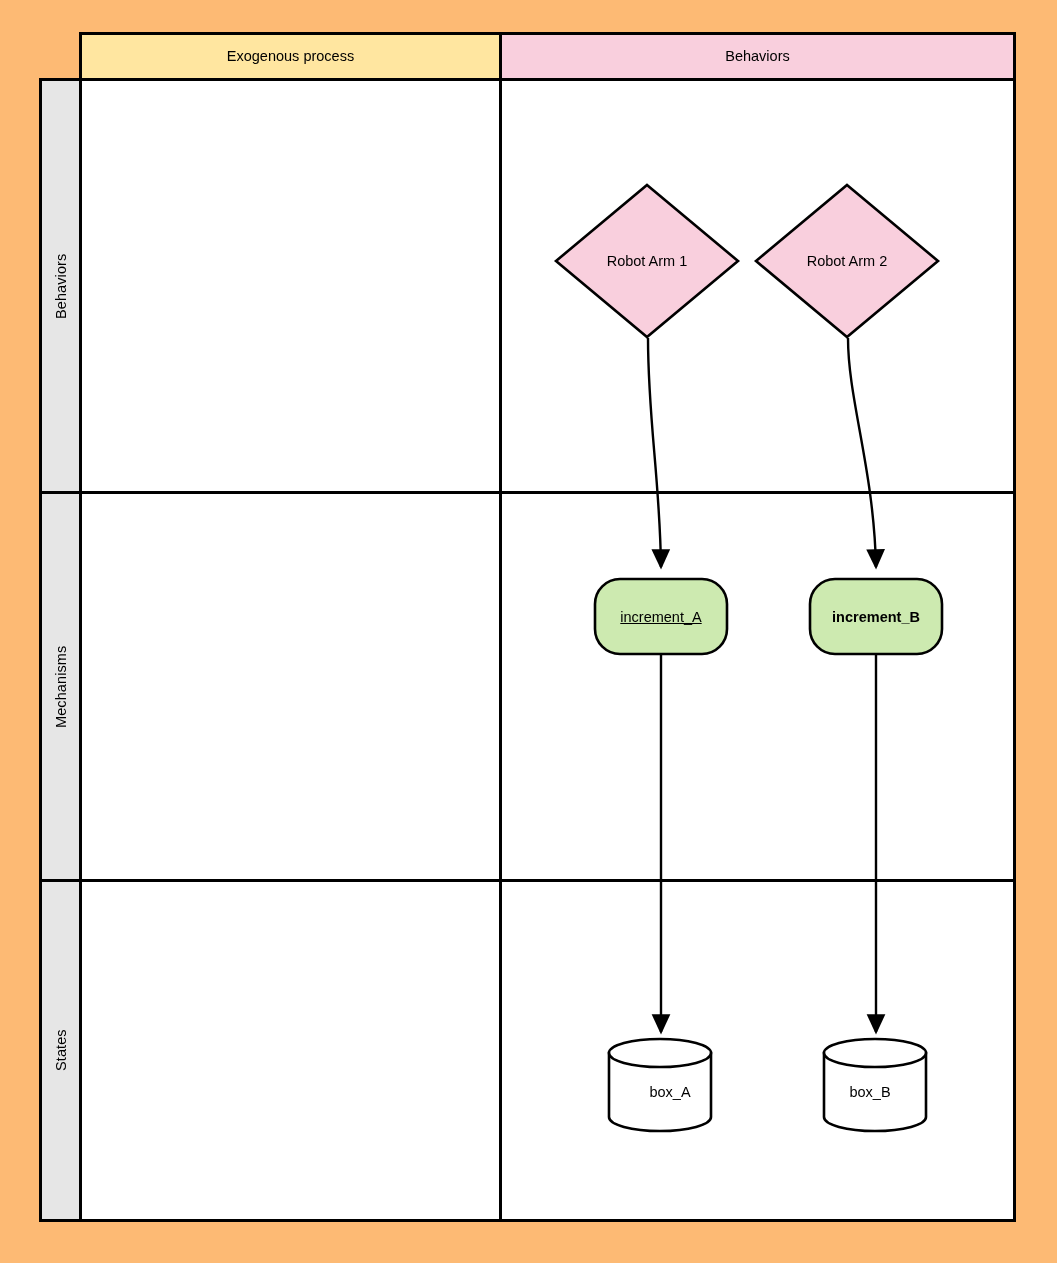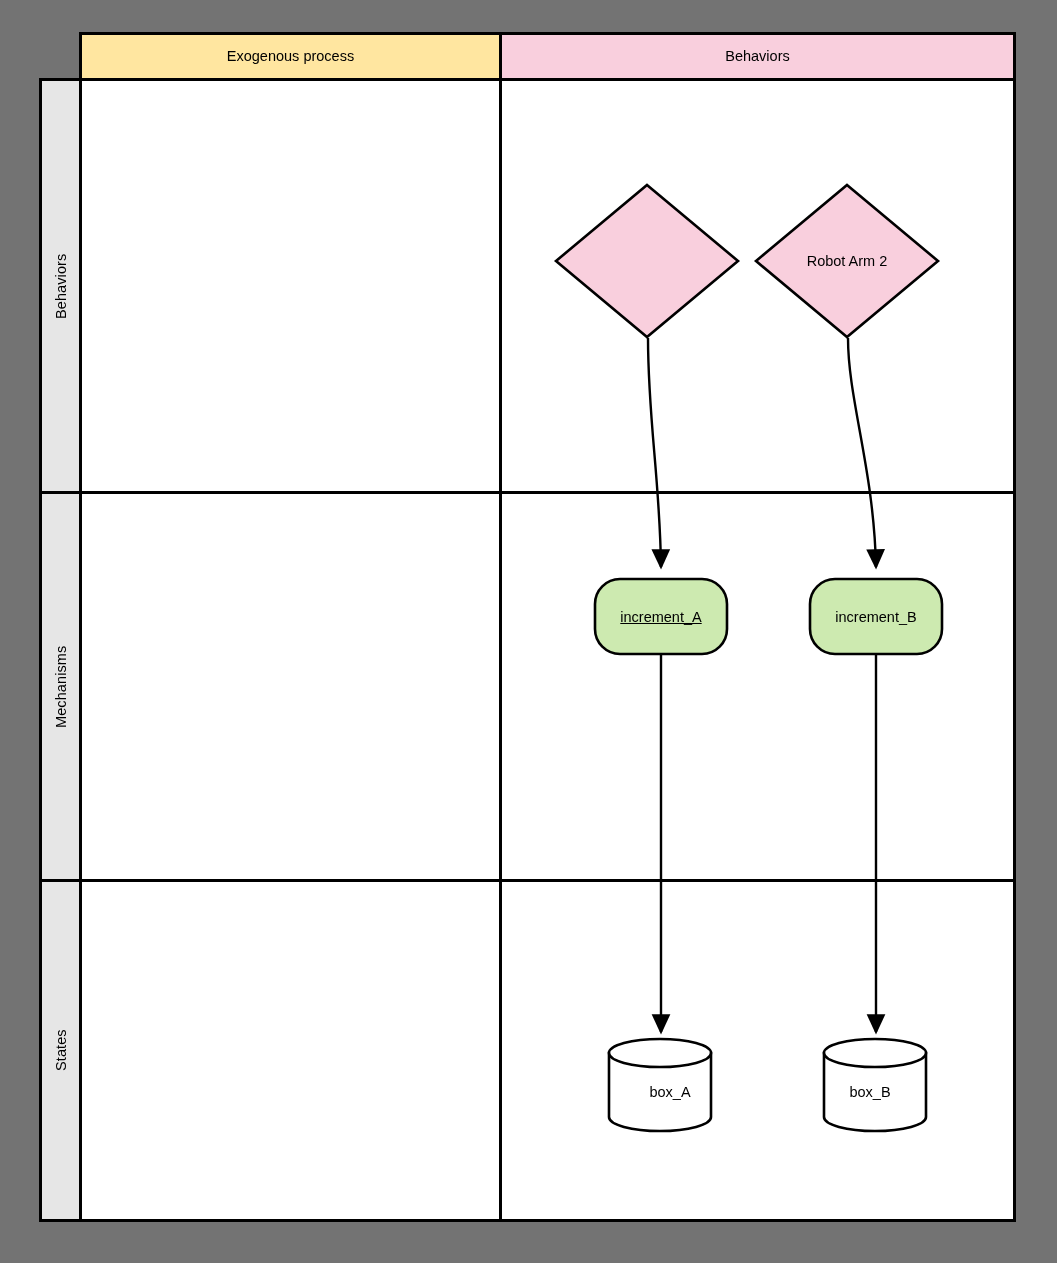--- a/index.html
+++ b/index.html
@@ -1,17 +1,17 @@
 <!DOCTYPE html>
 <html><head>
 <meta charset="utf-8">
 <style>
   html,body{margin:0;padding:0;background:#ffffff;}
   body{width:1057px;height:1263px;font-family:"Liberation Sans",sans-serif;-webkit-font-smoothing:antialiased;}
-  #stage{position:relative;width:1057px;height:1263px;overflow:hidden;background:#737373;}
+  #stage{position:relative;width:1057px;height:1263px;overflow:hidden;background:#fdba74;}
   svg#canvas{position:absolute;left:0;top:0;width:1057px;height:1263px;}
   .cell-label{
     position:absolute;display:flex;align-items:center;justify-content:center;
     font-size:14.5px;color:#000000;line-height:1.2;pointer-events:none;
   }
   .vlabel{
     position:absolute;display:flex;align-items:center;justify-content:center;
     font-size:14.5px;color:#000;writing-mode:vertical-rl;transform:rotate(180deg);
     letter-spacing:0.1px;
   }
@@ -77,21 +77,22 @@
     </g>
   </svg>
 
   <div class="cell-label" style="left:80px;top:33px;width:421px;height:47px;">Exogenous process</div>
   <div class="cell-label" style="left:500px;top:33px;width:515px;height:47px;">Behaviors</div>
 
   <div class="vlabel" style="left:40px;top:79px;width:41px;height:414px;">Behaviors</div>
   <div class="vlabel" style="left:40px;top:492px;width:41px;height:389px;">Mechanisms</div>
   <div class="vlabel" style="left:40px;top:880px;width:41px;height:341px;">States</div>
 
+  <div class="node-text" style="left:556px;top:243px;width:182px;height:36px;">Robot Arm 1</div>
   <div class="node-text" style="left:756px;top:243px;width:182px;height:36px;">Robot Arm 2</div>
 
   <div class="node-text" style="left:595px;top:599px;width:132px;height:36px;text-decoration:underline;">increment_A</div>
-  <div class="node-text" style="left:810px;top:599px;width:132px;height:36px;">increment_B</div>
+  <div class="node-text" style="left:810px;top:599px;width:132px;height:36px;font-weight:bold;">increment_B</div>
 
   <div class="node-text" style="left:609px;top:1074px;width:122px;height:36px;">box_A</div>
   <div class="node-text" style="left:824px;top:1074px;width:92px;height:36px;">box_B</div>
 
 </div>
 
 </body></html>

